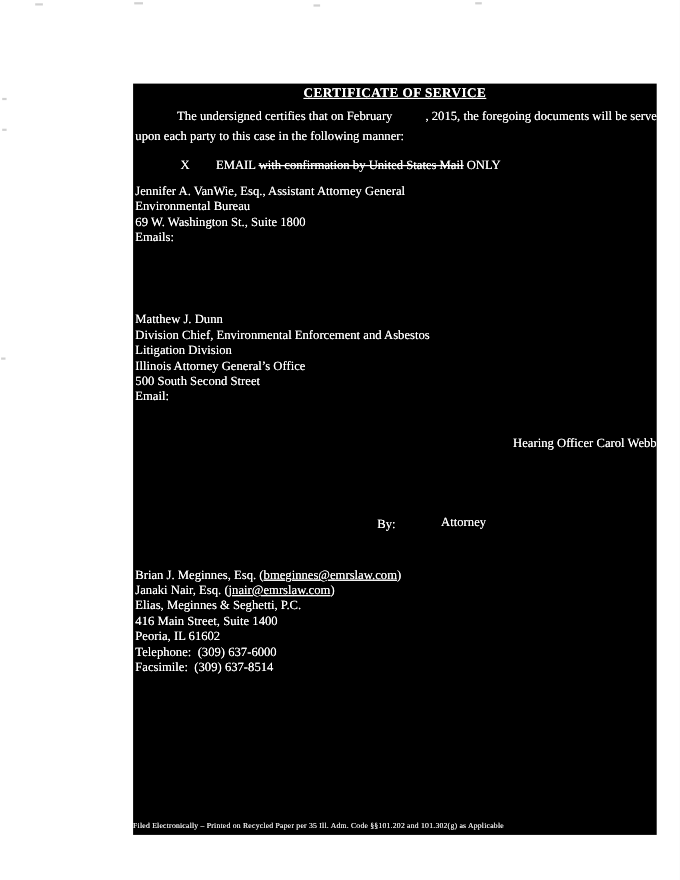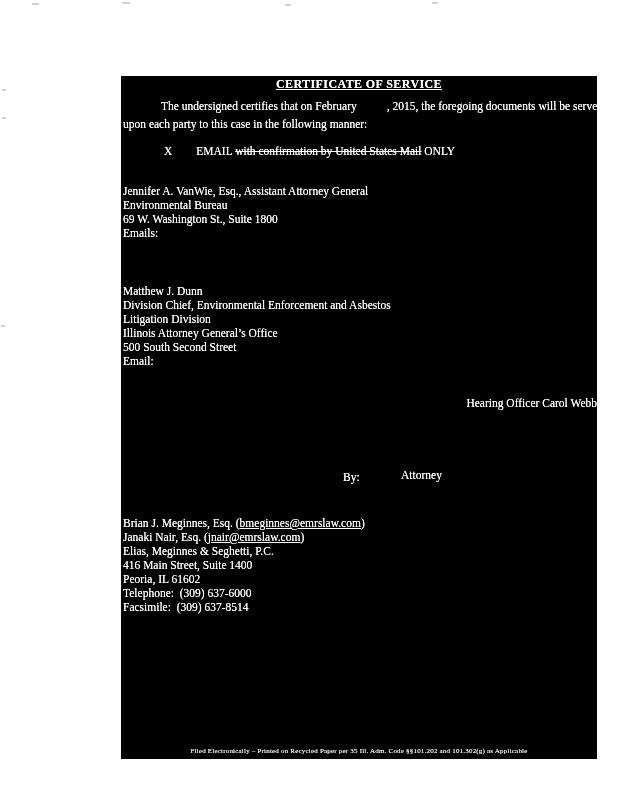--- a/index.html
+++ b/index.html
@@ -42,31 +42,31 @@
     text-decoration: underline;
   }
   .intro-line1 { top: 23px; }
   .intro-line2 { top: 41px; }
   .indent-gap { display: inline-block; width: 38px; }
   .date-gap   { display: inline-block; width: 30px; }
   .svc-line { top: 68px; }
   .svc-mark-gap  { display: inline-block; width: 41px; }
   .svc-label-gap { display: inline-block; width: 24px; }
   .struck { text-decoration: line-through; }
-  .block-party1 { top: 108px; }
+  .block-party1 { top: 91px; }
   .block-party2 { top: 208px; }
   .block-party3 { top: 320px; text-align: right; }
   .by-line { position: absolute; top: 394px; left: 222px; }
   .attorney-line { position: absolute; top: 392px; left: 280px; }
   .block-counsel { top: 440px; }
   .email-underline { text-decoration: underline; text-align: center; }
   .footer-line {
     position: absolute;
     bottom: 3px; left: 0; right: 0;
-    text-align: center;
+    text-align: left;
     font-size: 7px;
     line-height: 9px;
     letter-spacing: 0.2px;
     color: #e8e8e8;
   }
   
   .artifact {
     position: absolute;
     background: #9a9a9a;
     opacity: 0.45;

